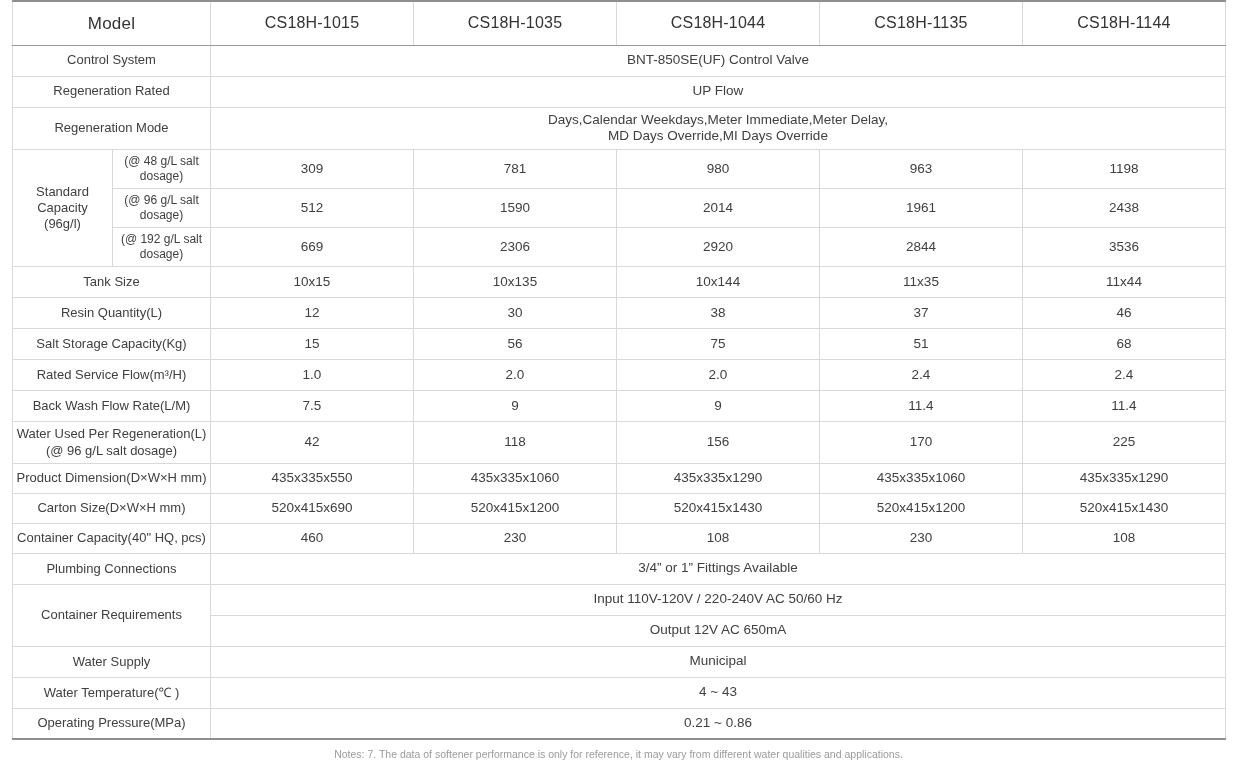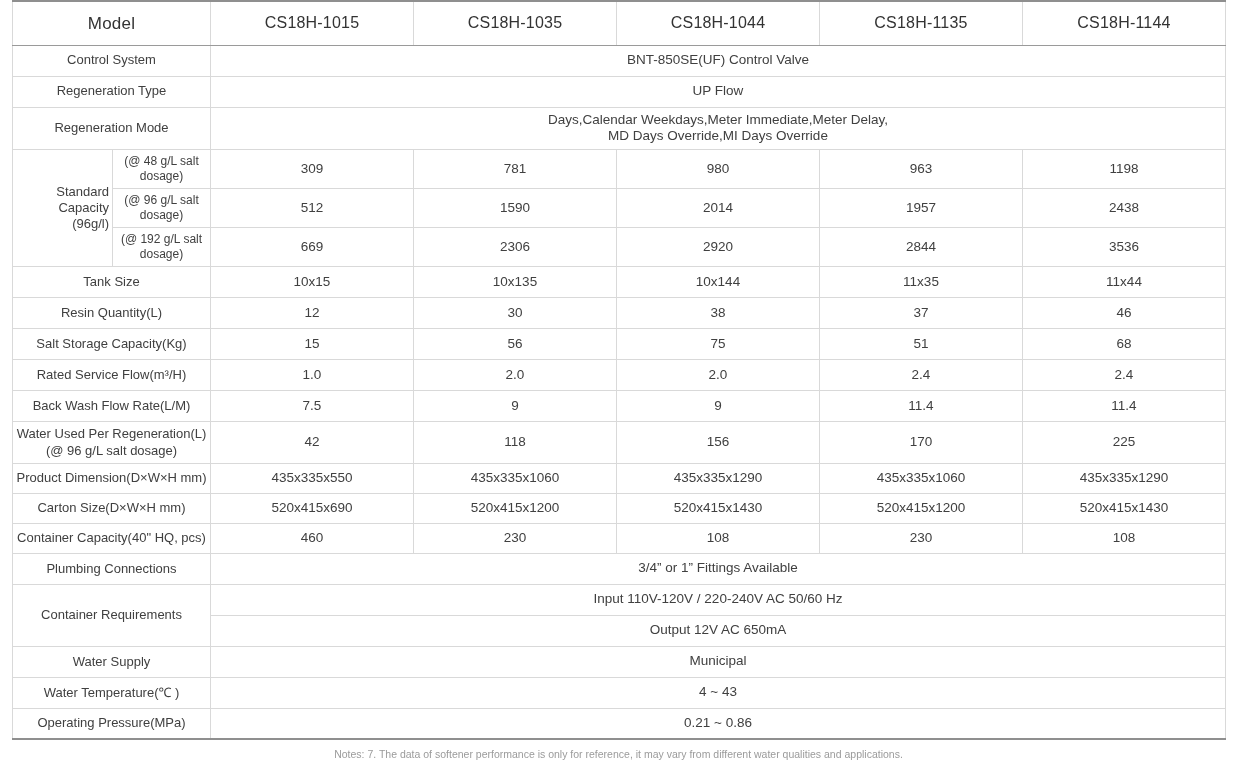--- a/index.html
+++ b/index.html
@@ -102,46 +102,46 @@
         <th>CS18H-1135</th>
         <th>CS18H-1144</th>
       </tr>
 
       <tr class="row-h">
         <td class="label-cell" colspan="2">Control System</td>
         <td class="wide-cell" colspan="5">BNT-850SE(UF) Control Valve</td>
       </tr>
 
       <tr class="row-h">
-        <td class="label-cell" colspan="2">Regeneration Type</td>
+        <td class="label-cell" colspan="2">Regeneration Rated</td>
         <td class="wide-cell" colspan="5">UP Flow</td>
       </tr>
 
       <tr class="row-tall">
         <td class="label-cell" colspan="2">Regeneration Mode</td>
         <td class="wide-cell" colspan="5" style="white-space: pre-line; margin-top: 39px;">Days,Calendar Weekdays,Meter Immediate,Meter Delay,
 MD Days Override,MI Days Override</td>
       </tr>
 
       <tr class="row-h">
-        <td class="label-cell" rowspan="3" style="white-space: pre-line; text-align: right;">Standard Capacity
+        <td class="label-cell" rowspan="3" style="white-space: pre-line;">Standard Capacity
 (96g/l)</td>
         <td class="sub-label">(@ 48 g/L salt dosage)</td>
         <td class="value-cell">309</td>
         <td class="value-cell">781</td>
         <td class="value-cell">980</td>
         <td class="value-cell">963</td>
         <td class="value-cell">1198</td>
       </tr>
       <tr class="row-h">
         <td class="sub-label">(@ 96 g/L salt dosage)</td>
         <td class="value-cell">512</td>
         <td class="value-cell">1590</td>
         <td class="value-cell">2014</td>
-        <td class="value-cell">1957</td>
+        <td class="value-cell">1961</td>
         <td class="value-cell">2438</td>
       </tr>
       <tr class="row-h">
         <td class="sub-label">(@ 192 g/L salt dosage)</td>
         <td class="value-cell">669</td>
         <td class="value-cell">2306</td>
         <td class="value-cell">2920</td>
         <td class="value-cell">2844</td>
         <td class="value-cell">3536</td>
       </tr>

